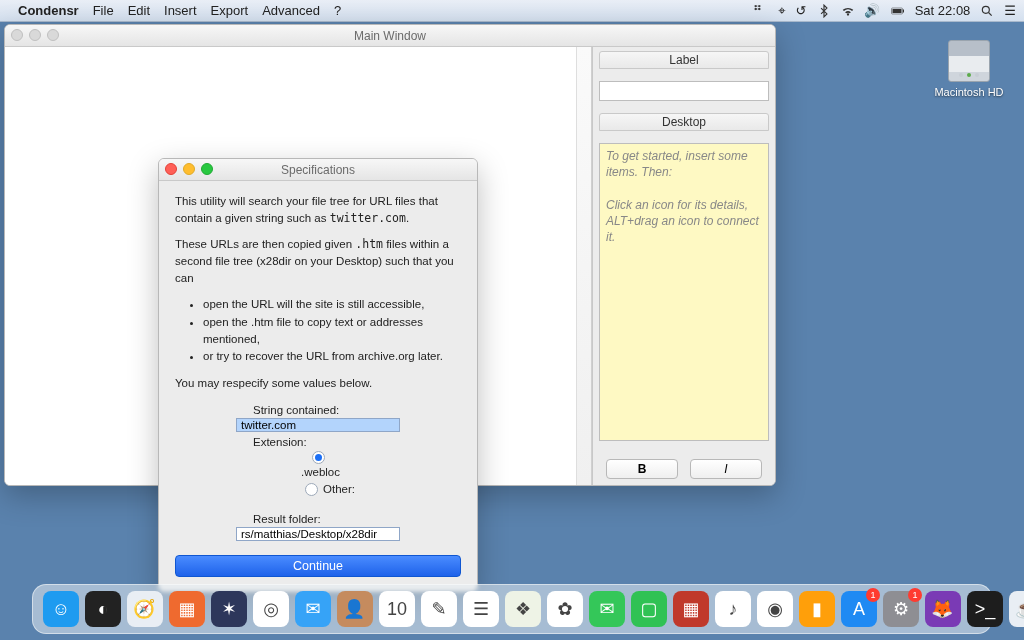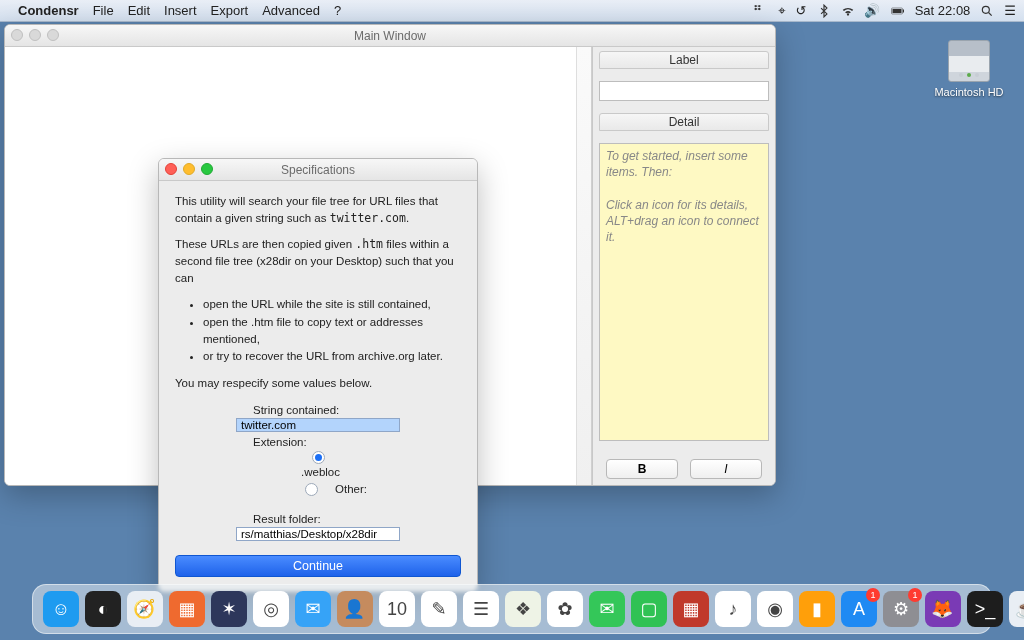--- a/index.html
+++ b/index.html
@@ -40,21 +40,21 @@
 
 #dialog { left:158px; top:158px; width:320px; background:#ececec; }
 #dialog .content { padding:12px 16px 14px; font-size:11.5px; color:#222; line-height:1.45;}
 #dialog p { margin-bottom:10px; }
 #dialog ul { list-style: disc; padding-left:28px; margin-bottom:10px;}
 #dialog li { margin-bottom:1px; }
 .form-row{ display:flex; align-items:center; margin-top:2px;flex-direction:column; }
 .form-row .lab{ width:130px; font-size:11.5px;}
 .form-row input[type=text]{ flex:1; height:18px; border:1px solid #8fa6c7; background:#fff; font-size:11.5px; padding:0 4px;}
 .form-row input.sel{ background:#b3d4fc; }
-.radio-row{ display:flex; align-items:center; gap:17px; margin-left:130px; font-size:11.5px; height:18px; }
+.radio-row{ display:flex; align-items:center; gap:5px; margin-left:130px; font-size:11.5px; height:18px; }
 .radio{ width:13px; height:13px; border-radius:50%; border:1px solid #9da9b9; background:#fff; display:inline-flex; align-items:center; justify-content:center;}
 .radio.checked::after{ content:""; width:7px; height:7px; border-radius:50%; background:#1b6ff5;}
 .continue{ display:block; width:100%; height:22px; margin-top:14px; border:1px solid #0f56d1; border-radius:4px; background:linear-gradient(#4a8cff,#1e62ea); color:#fff; font-size:12.5px; font-weight:500;}
 
 
 .desk-icon{ position:absolute; right:20px; top:40px; width:70px; text-align:center; color:#fff; font-size:11px; text-shadow:0 1px 2px rgba(0,0,0,.6);}
 .desk-icon .hd{ width:42px; height:42px; margin:0 auto 4px; border-radius:3px; border:1px solid #9aa4ae; position:relative; background: linear-gradient(#b7bfc9 0 38%, #e9ecef 38% 78%, #cfd5dc 78% 100%); }
 .desk-icon .hd::before{ content:""; position:absolute; left:50%; bottom:4px; transform:translateX(-50%); width:4px; height:4px; border-radius:50%; background:#5caa4a; box-shadow: -8px 0 0 #c7cdd4, 8px 0 0 #c7cdd4; }
 
 
@@ -124,21 +124,21 @@
       <div class="dot dis"></div>
       <div class="dot dis"></div>
     </div>
     <span>Main Window</span>
   </div>
   <div class="body">
     <div class="canvas"></div>
     <div class="side">
       <div class="section-label">Label</div>
       <input class="label-input" value="" style="">
-      <div class="section-label">Detail</div>
+      <div class="section-label">Desktop</div>
       <div class="detail-box">
         <div>To get started, insert some items. Then:</div>
         <br>
         <div>Click an icon for its details,</div>
         <div>ALT+drag an icon to connect it.</div>
       </div>
       <div class="side-buttons">
         <button class="sbtn bold">B</button>
         <button class="sbtn">I</button>
       </div>
@@ -152,21 +152,21 @@
       <div class="dot red"></div>
       <div class="dot yellow"></div>
       <div class="dot green"></div>
     </div>
     <span>Specifications</span>
   </div>
   <div class="content">
     <p><span>This utility will search your file tree for URL files that contain a given string such as </span><span class="mono">twitter.com</span><span>.</span></p>
     <p><span>These URLs are then copied given </span><span class="mono">.htm</span><span> files within a second file tree (x28dir on your Desktop) such that you can</span></p>
     <ul>
-      <li>open the URL while the site is still contained,</li>
+      <li>open the URL will the site is still accessible,</li>
       <li>open the .htm file to copy text or addresses mentioned,</li>
       <li>or try to recover the URL from archive.org later.</li>
     </ul>
     <p>You may respecify some values below.</p>
 
     <div class="form-row">
       <span class="lab">String contained:</span>
       <input type="text" class="sel" value="twitter.com" style="">
     </div>
     <div class="form-row">

